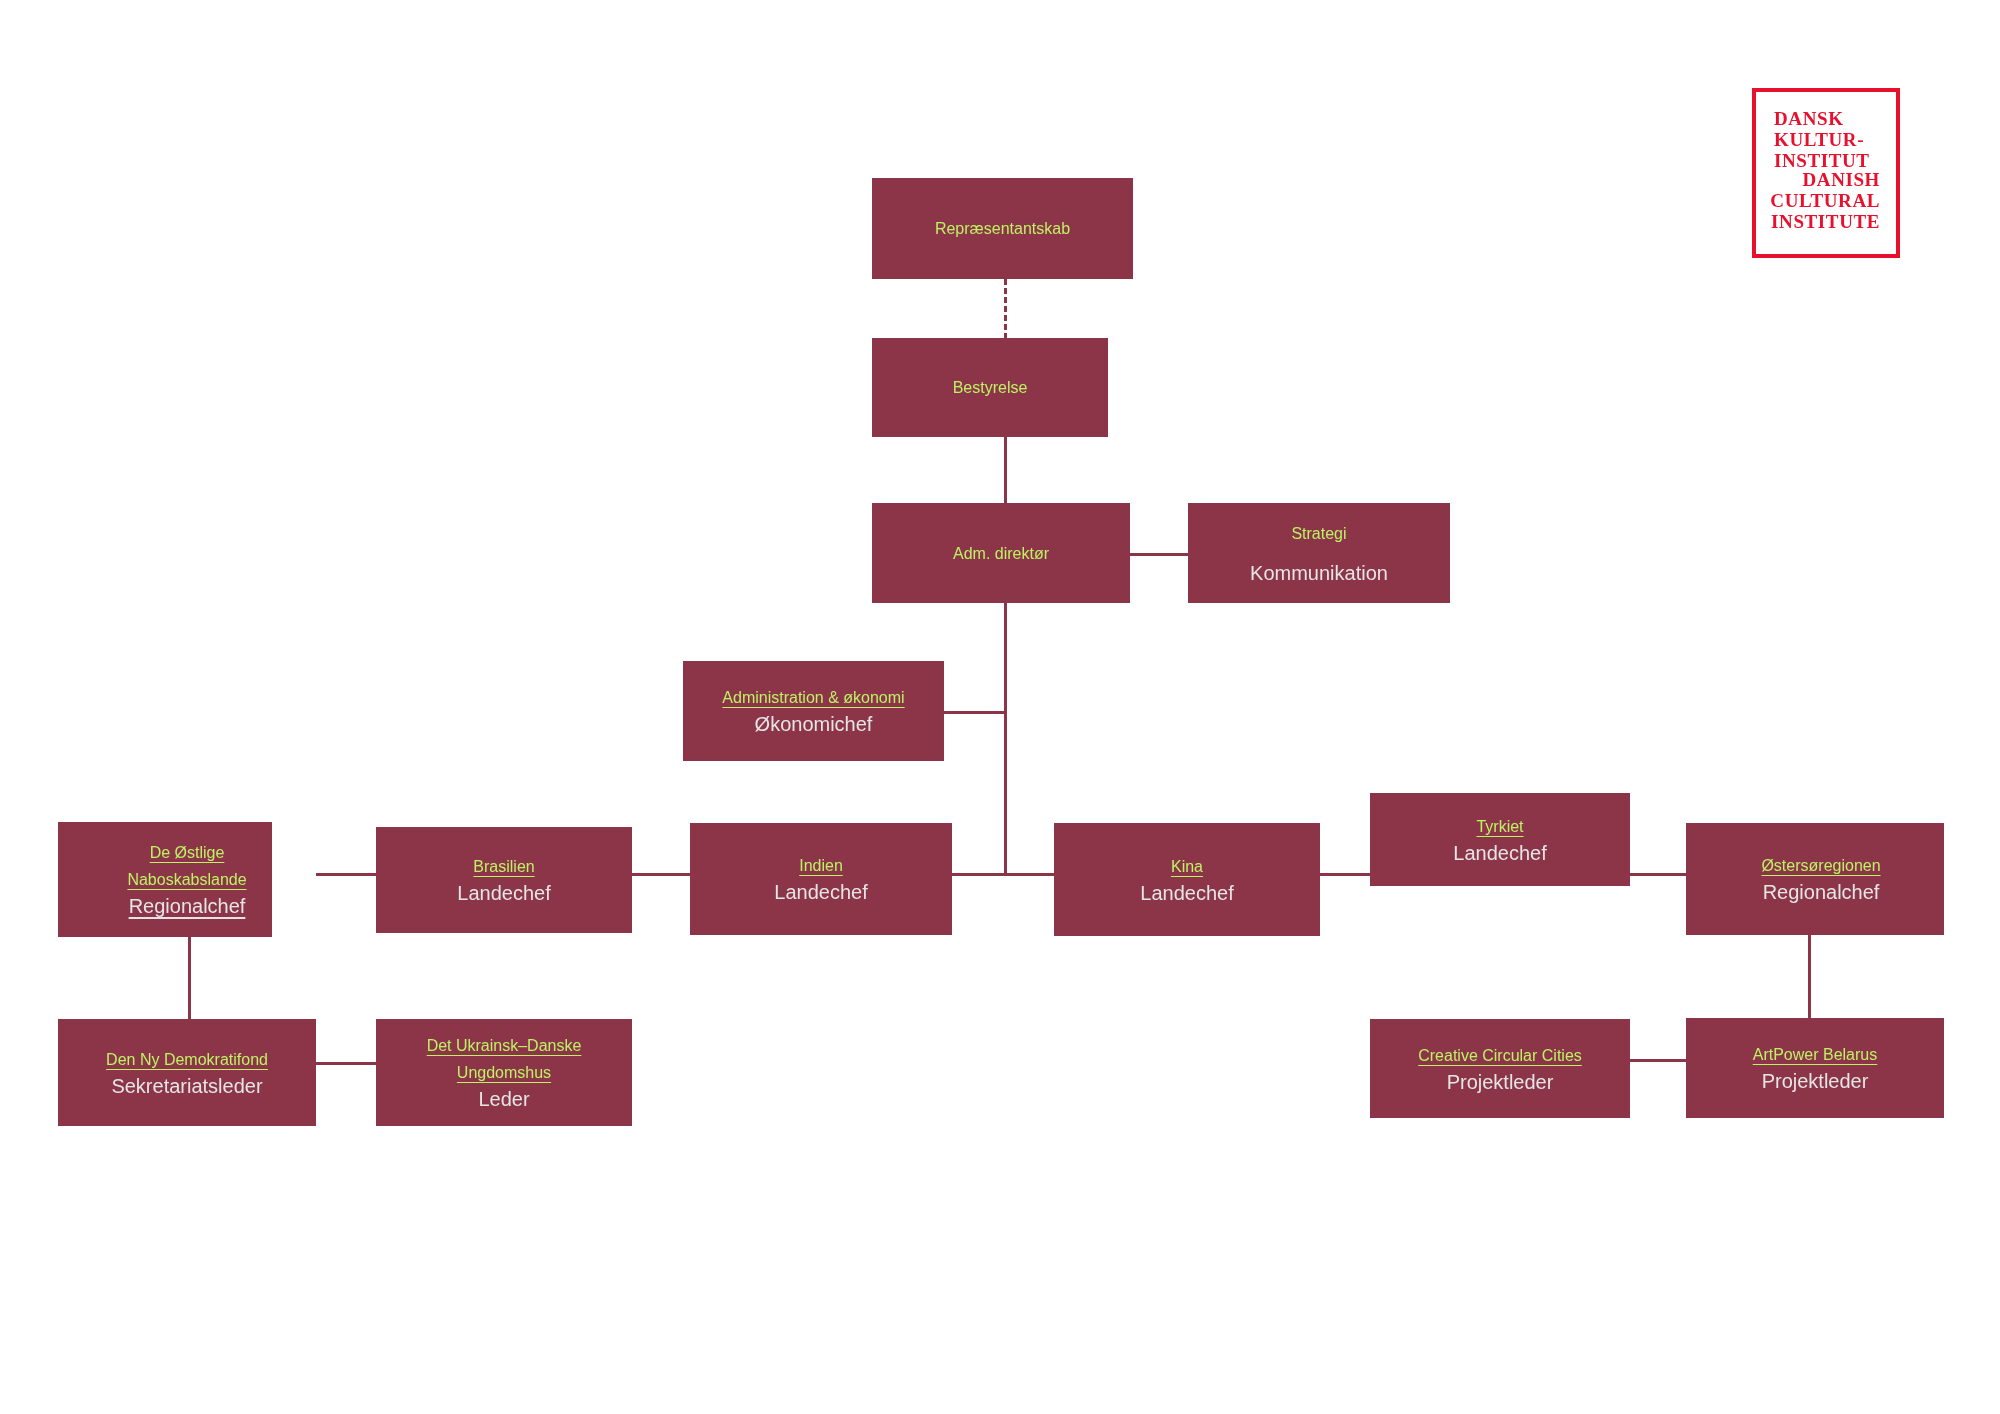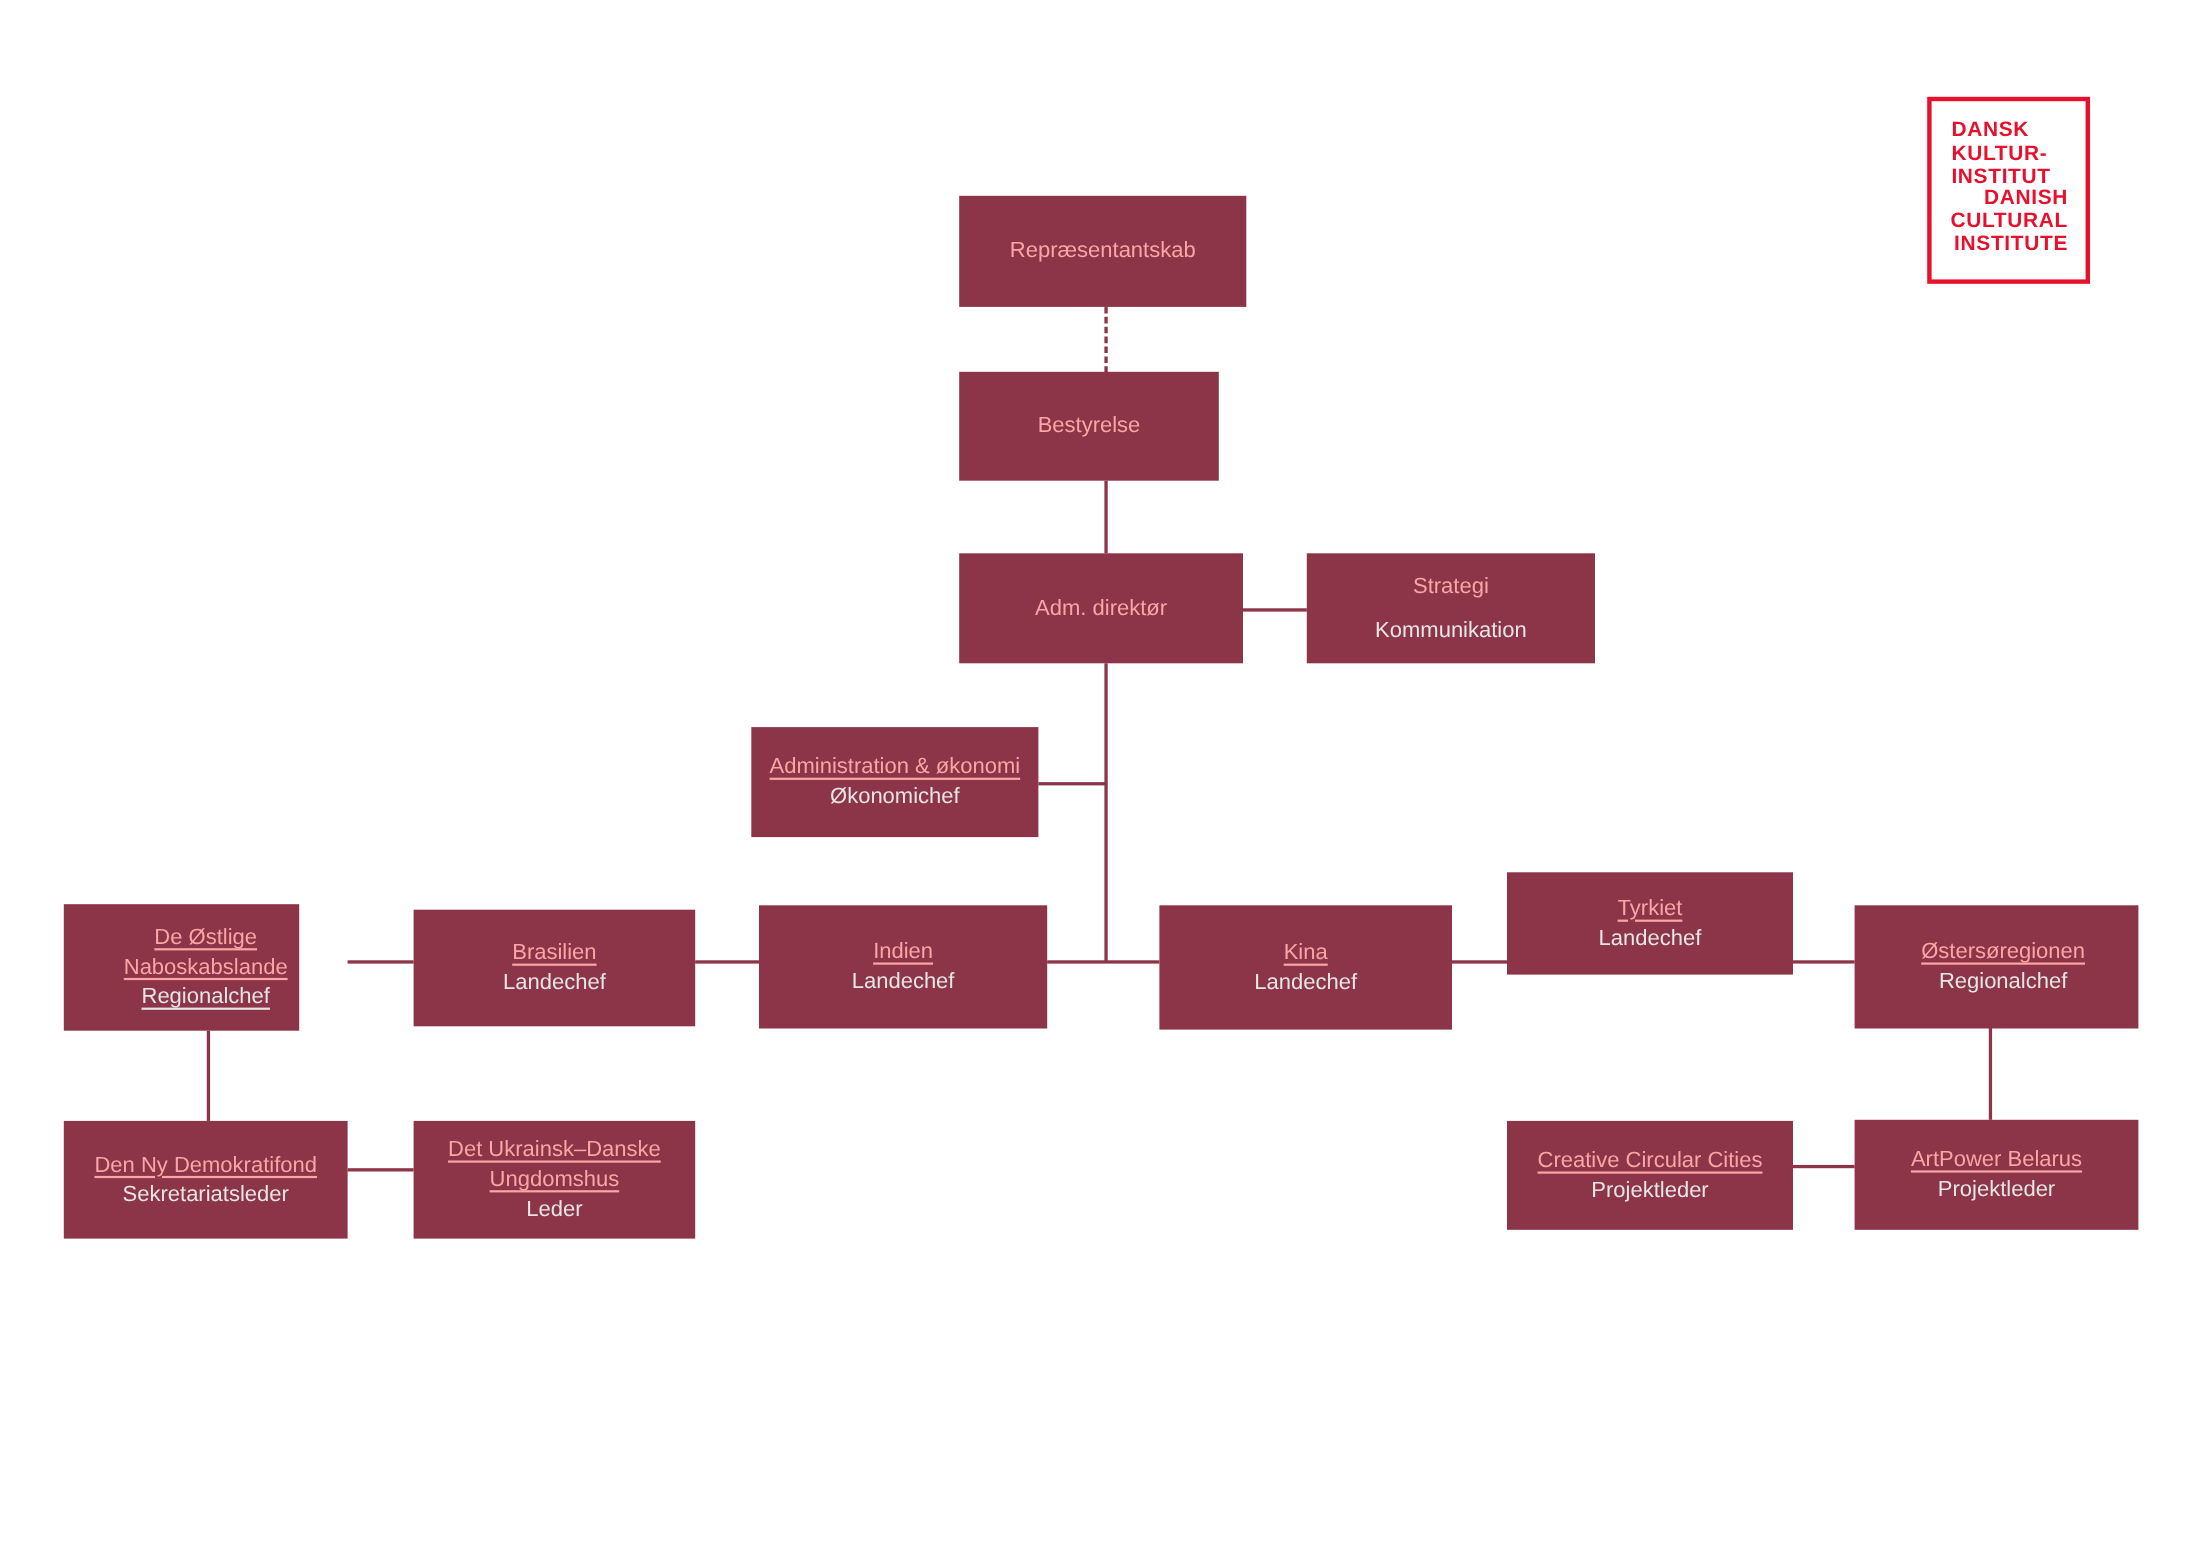--- a/index.html
+++ b/index.html
@@ -55,23 +55,23 @@
     background: #8C3448;
     color: #ffffff;
     display: flex;
     flex-direction: column;
     align-items: center;
     justify-content: center;
     text-align: center;
     z-index: 3;
   }
   .node .title {
-    font-size: 20px;
+    font-size: 16px;
     line-height: 27px;
-    color: #fca5a5;
+    color: #bef264;
     white-space: pre-line;
   }
   .node .title.underlined {
     text-decoration: underline;
     text-underline-offset: 4px;
   }
   .node .subtitle {
     font-size: 20px;
     line-height: 27px;
     color: #e5e5e5;
@@ -93,21 +93,21 @@
     background: none;
     border-left: 3px dashed #8C3448;
     width: 0;
   }
 </style>
 </head>
 <body>
 
 <div id="canvas">
 
-  <div class="logo" style="left:1752px; top:88px; width:148px; height:170px;">
+  <div class="logo" style="left:1752px; top:88px; width:148px; height:170px;font-family:Liberation Serif, serif;">
     <div class="logo-top">DANSK
 KULTUR-
 INSTITUT</div>
     <div class="logo-bottom">DANISH
 CULTURAL
 INSTITUTE</div>
   </div>
 
   <div class="conn dashed-v" style="left:1004px; top:279px; height:60px;"></div>
 

